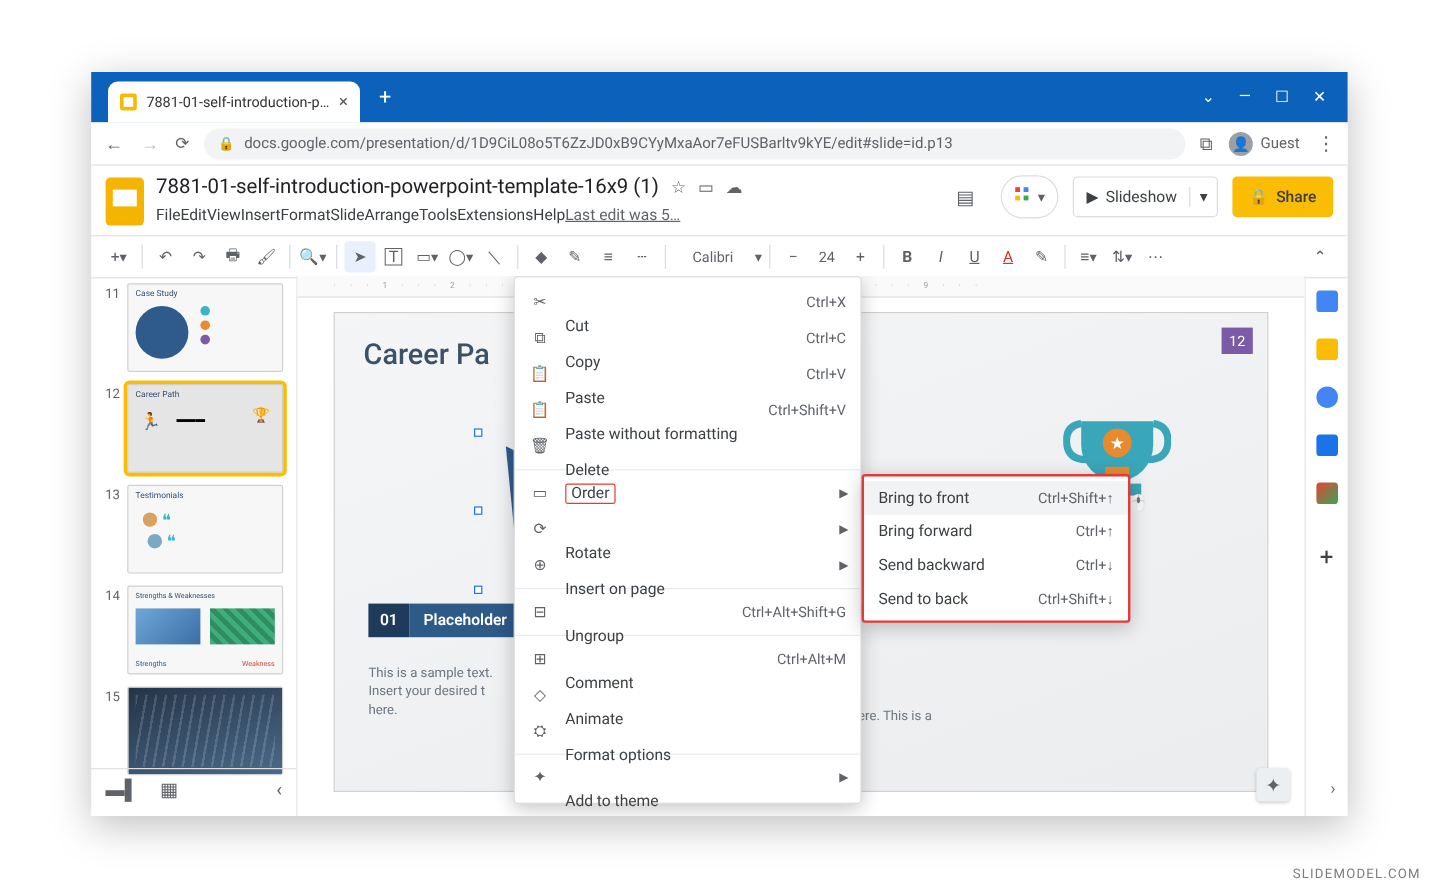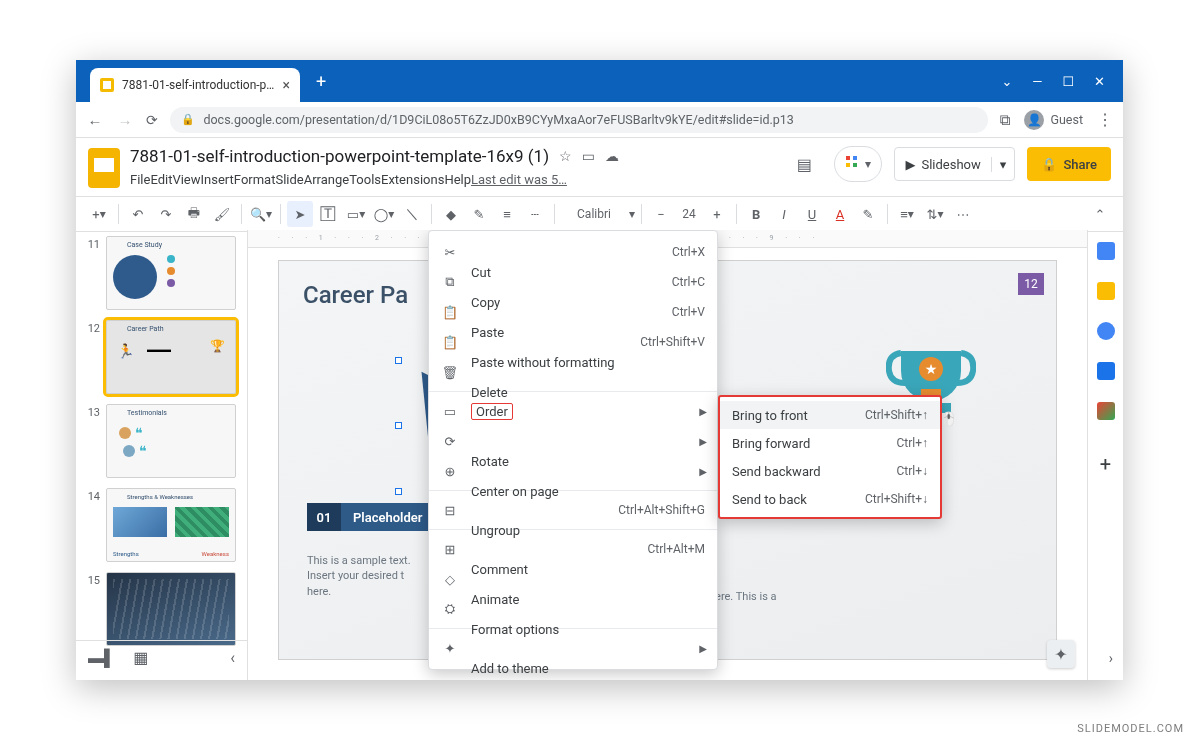--- a/index.html
+++ b/index.html
@@ -54,21 +54,21 @@
 .workbody{position:absolute;top:170px;bottom:0;left:0;right:0;display:flex;}
 .sidepanel{width:36px;border-left:1px solid #e0e0e0;display:flex;flex-direction:column;align-items:center;gap:22px;padding-top:12px;}
 .sidepanel .sq{width:18px;height:18px;border-radius:3px;}
 .sidepanel .plus{font-size:20px;color:#3c4043;margin-top:10px;}
 .sidepanel .collapse{position:absolute;bottom:14px;right:10px;font-size:14px;color:#5f6368;}
 .filmstrip{width:172px;border-right:1px solid #e0e0e0;padding:6px 6px 0 8px;overflow:hidden;position:relative;}
 .slide-row{display:flex;gap:6px;margin-bottom:10px;}
 .sn{font-size:11px;color:#5f6368;width:16px;text-align:right;padding-top:2px;}
 .thumb{width:130px;height:74px;border:1px solid #d0d0d0;background:#f7f7f7;border-radius:2px;position:relative;overflow:hidden;}
 .thumb.active{outline:3px solid #fbbc04;background:#e5e5e5;}
-.thumb .tm-title{position:absolute;top:4px;left:20px;font-size:7px;color:#34506f;}
+.thumb .tm-title{position:absolute;top:4px;left:6px;font-size:7px;color:#34506f;}
 .film-bottom{position:absolute;bottom:6px;left:0;right:0;border-top:1px solid #e0e0e0;height:34px;display:flex;align-items:center;gap:18px;padding:0 12px;color:#5f6368;}
 .canvas-area{flex:1;position:relative;background:#fff;overflow:hidden;}
 .ruler-h{height:18px;border-bottom:1px solid #e0e0e0;background:#fafafa;position:relative;}
 .ruler-h::after{content:"· · · 1 · · · 2 · · · 3 · · · 4 · · · 5 · · · 6 · · · 7 · · · 8 · · · 9 · · ·";position:absolute;left:30px;font-size:7px;letter-spacing:5px;color:#9aa0a6;top:4px;white-space:nowrap;}
 .stage{position:absolute;left:30px;top:30px;right:30px;height:400px;background:linear-gradient(160deg,#f4f5f6,#ebedef);border:1px solid #d0d0d0;}
 .stage .slide-number{position:absolute;top:12px;right:12px;width:26px;height:22px;background:#7b5aa6;color:#fff;font-size:12px;display:flex;align-items:center;justify-content:center;}
 .stage-title{position:absolute;top:20px;left:24px;font-size:24px;color:#3b5168;font-weight:500;}
 .selected-shape{position:absolute;left:120px;top:100px;width:110px;height:130px;}
 .selected-shape .handle{position:absolute;width:7px;height:7px;background:#fff;border:1.5px solid #1a73e8;}
 .selected-shape .h-tl{top:-4px;left:-4px;} .selected-shape .h-tr{top:-4px;right:-4px;} .selected-shape .h-bl{bottom:-4px;left:-4px;} .selected-shape .h-br{bottom:-4px;right:-4px;}
@@ -367,21 +367,21 @@
             <span class="lbl-wrap"><span class="lbl">Order</span></span>
             <span class="arrow">▶</span>
           </div>
         <div class="row">
             <span class="ico">⟳</span>
             <span class="lbl">Rotate</span>
             <span class="arrow">▶</span>
           </div>
         <div class="row">
             <span class="ico">⊕</span>
-            <span class="lbl">Center on page</span>
+            <span class="lbl">Insert on page</span>
             <span class="arrow">▶</span>
           </div>
         <hr>
         <div class="row">
             <span class="ico">⊟</span>
             <span class="lbl">Ungroup</span>
             <span class="sc">Ctrl+Alt+Shift+G</span>
           </div>
         <hr>
         <div class="row">

